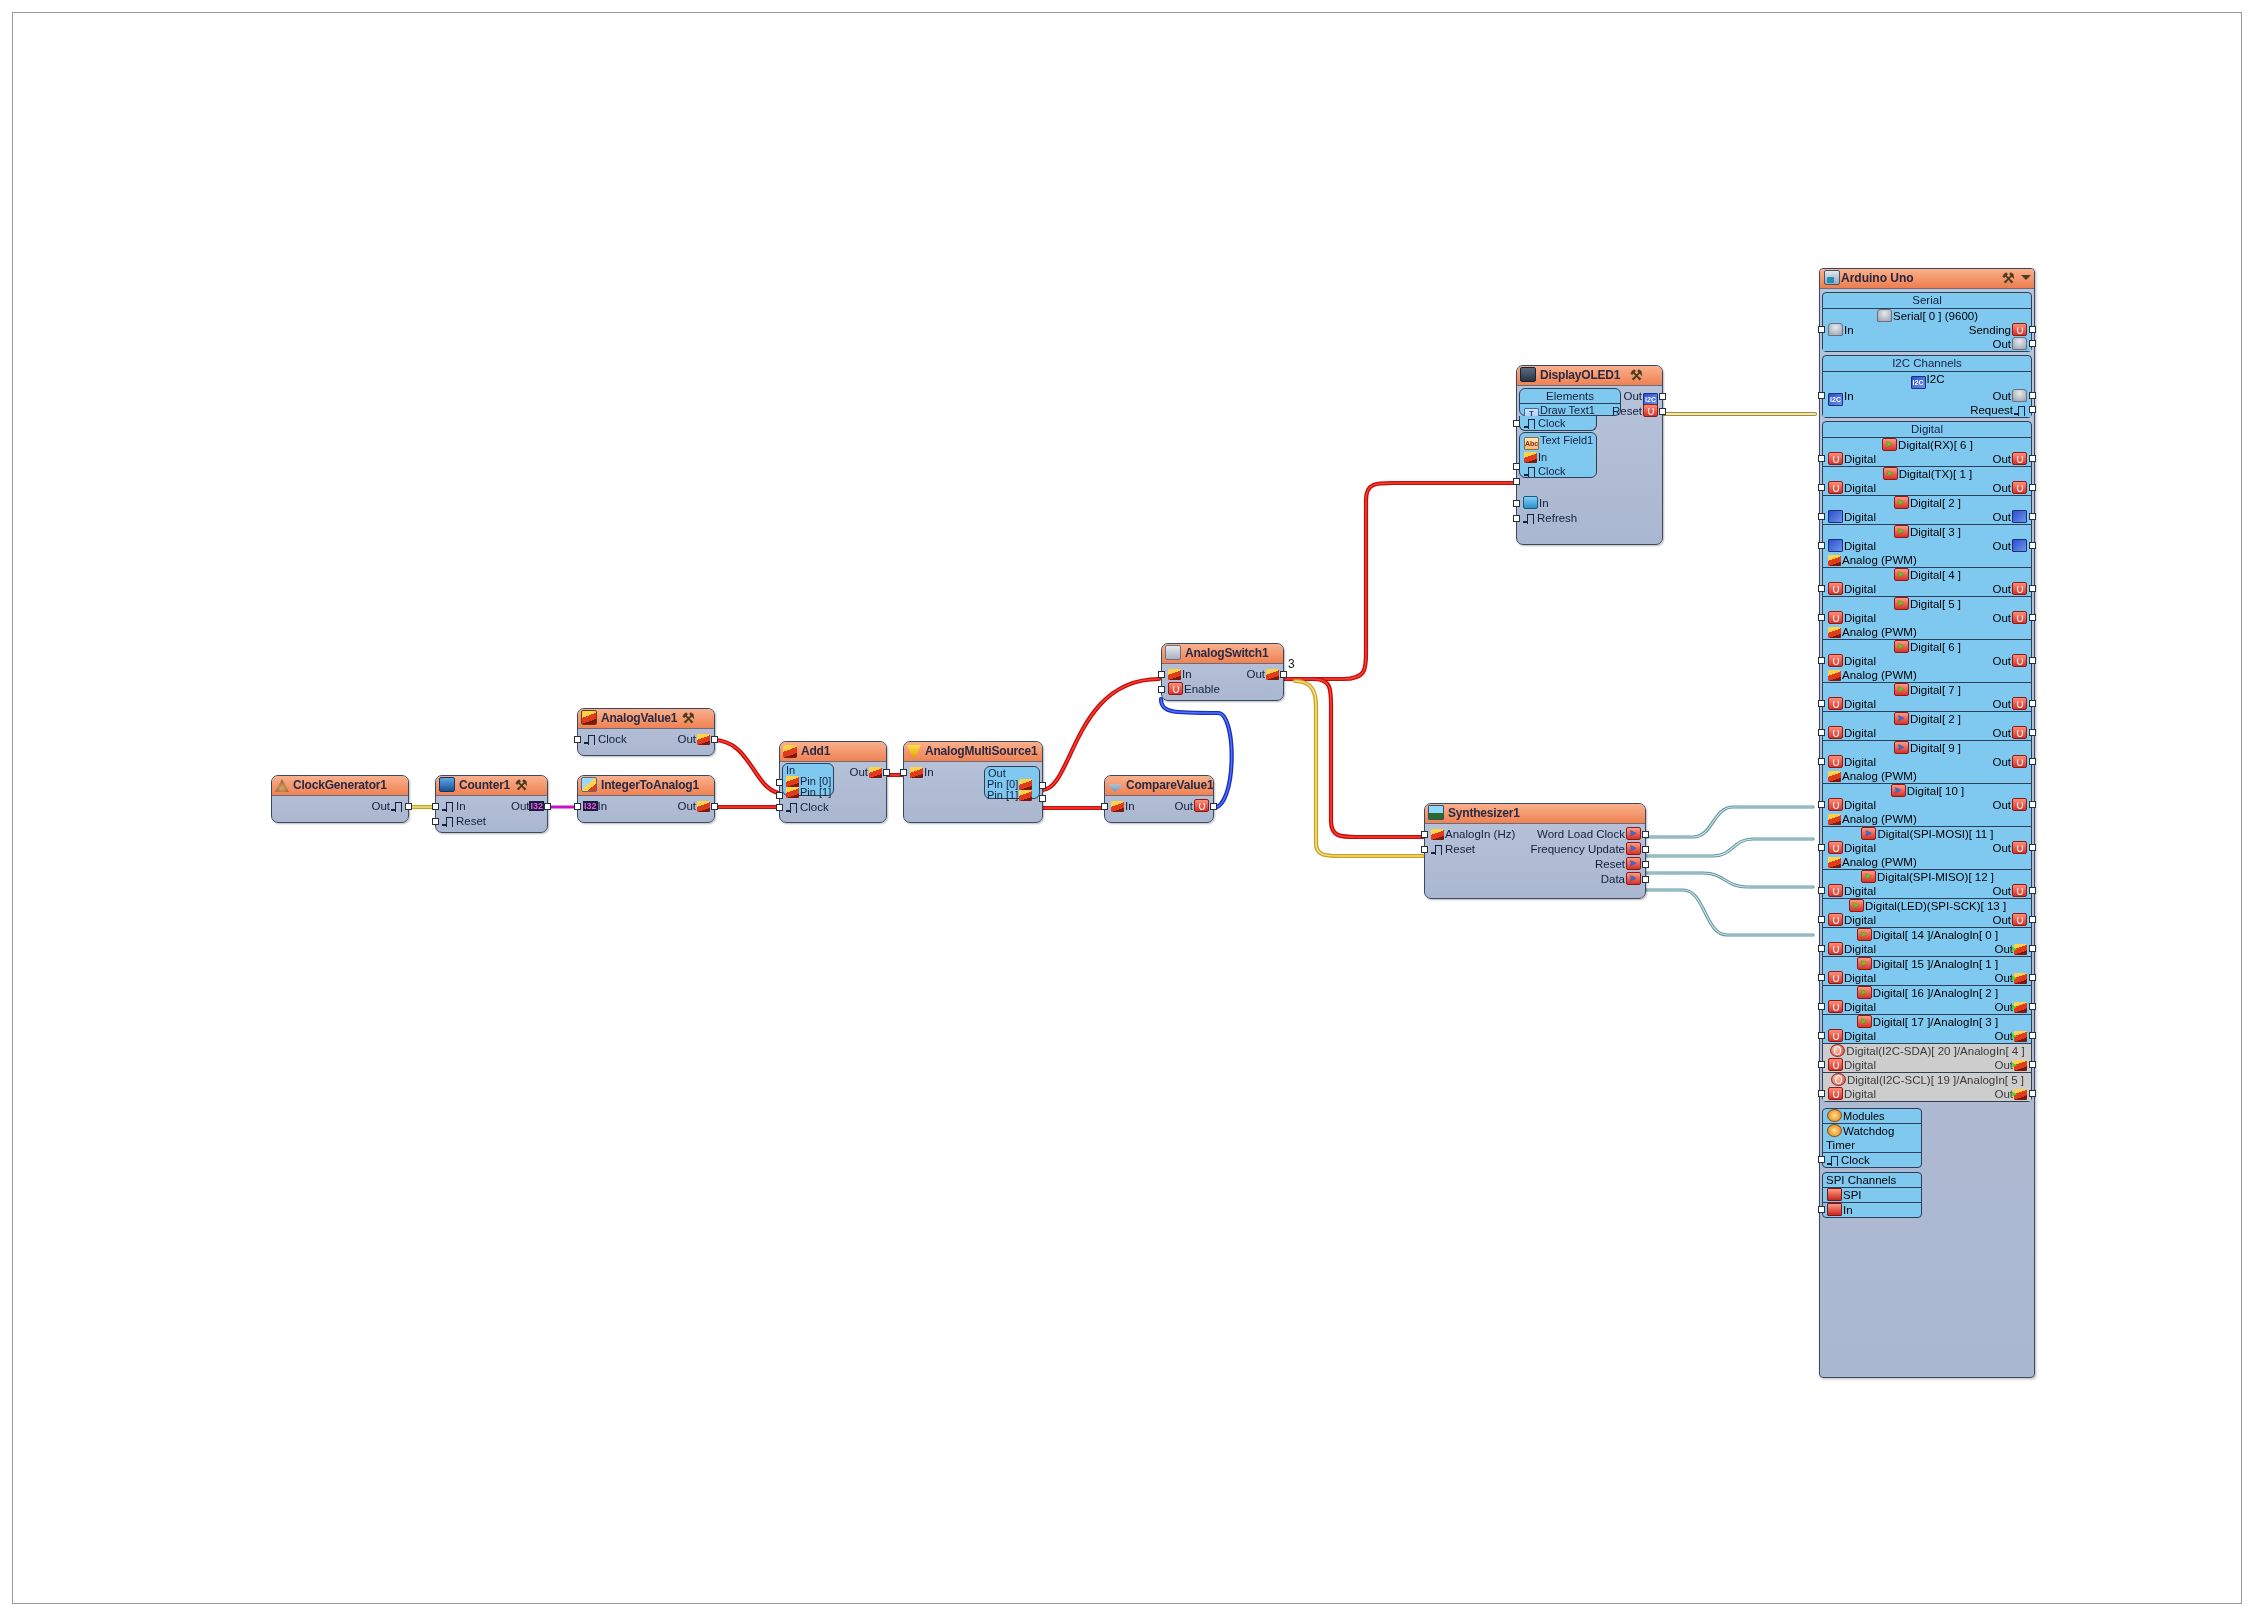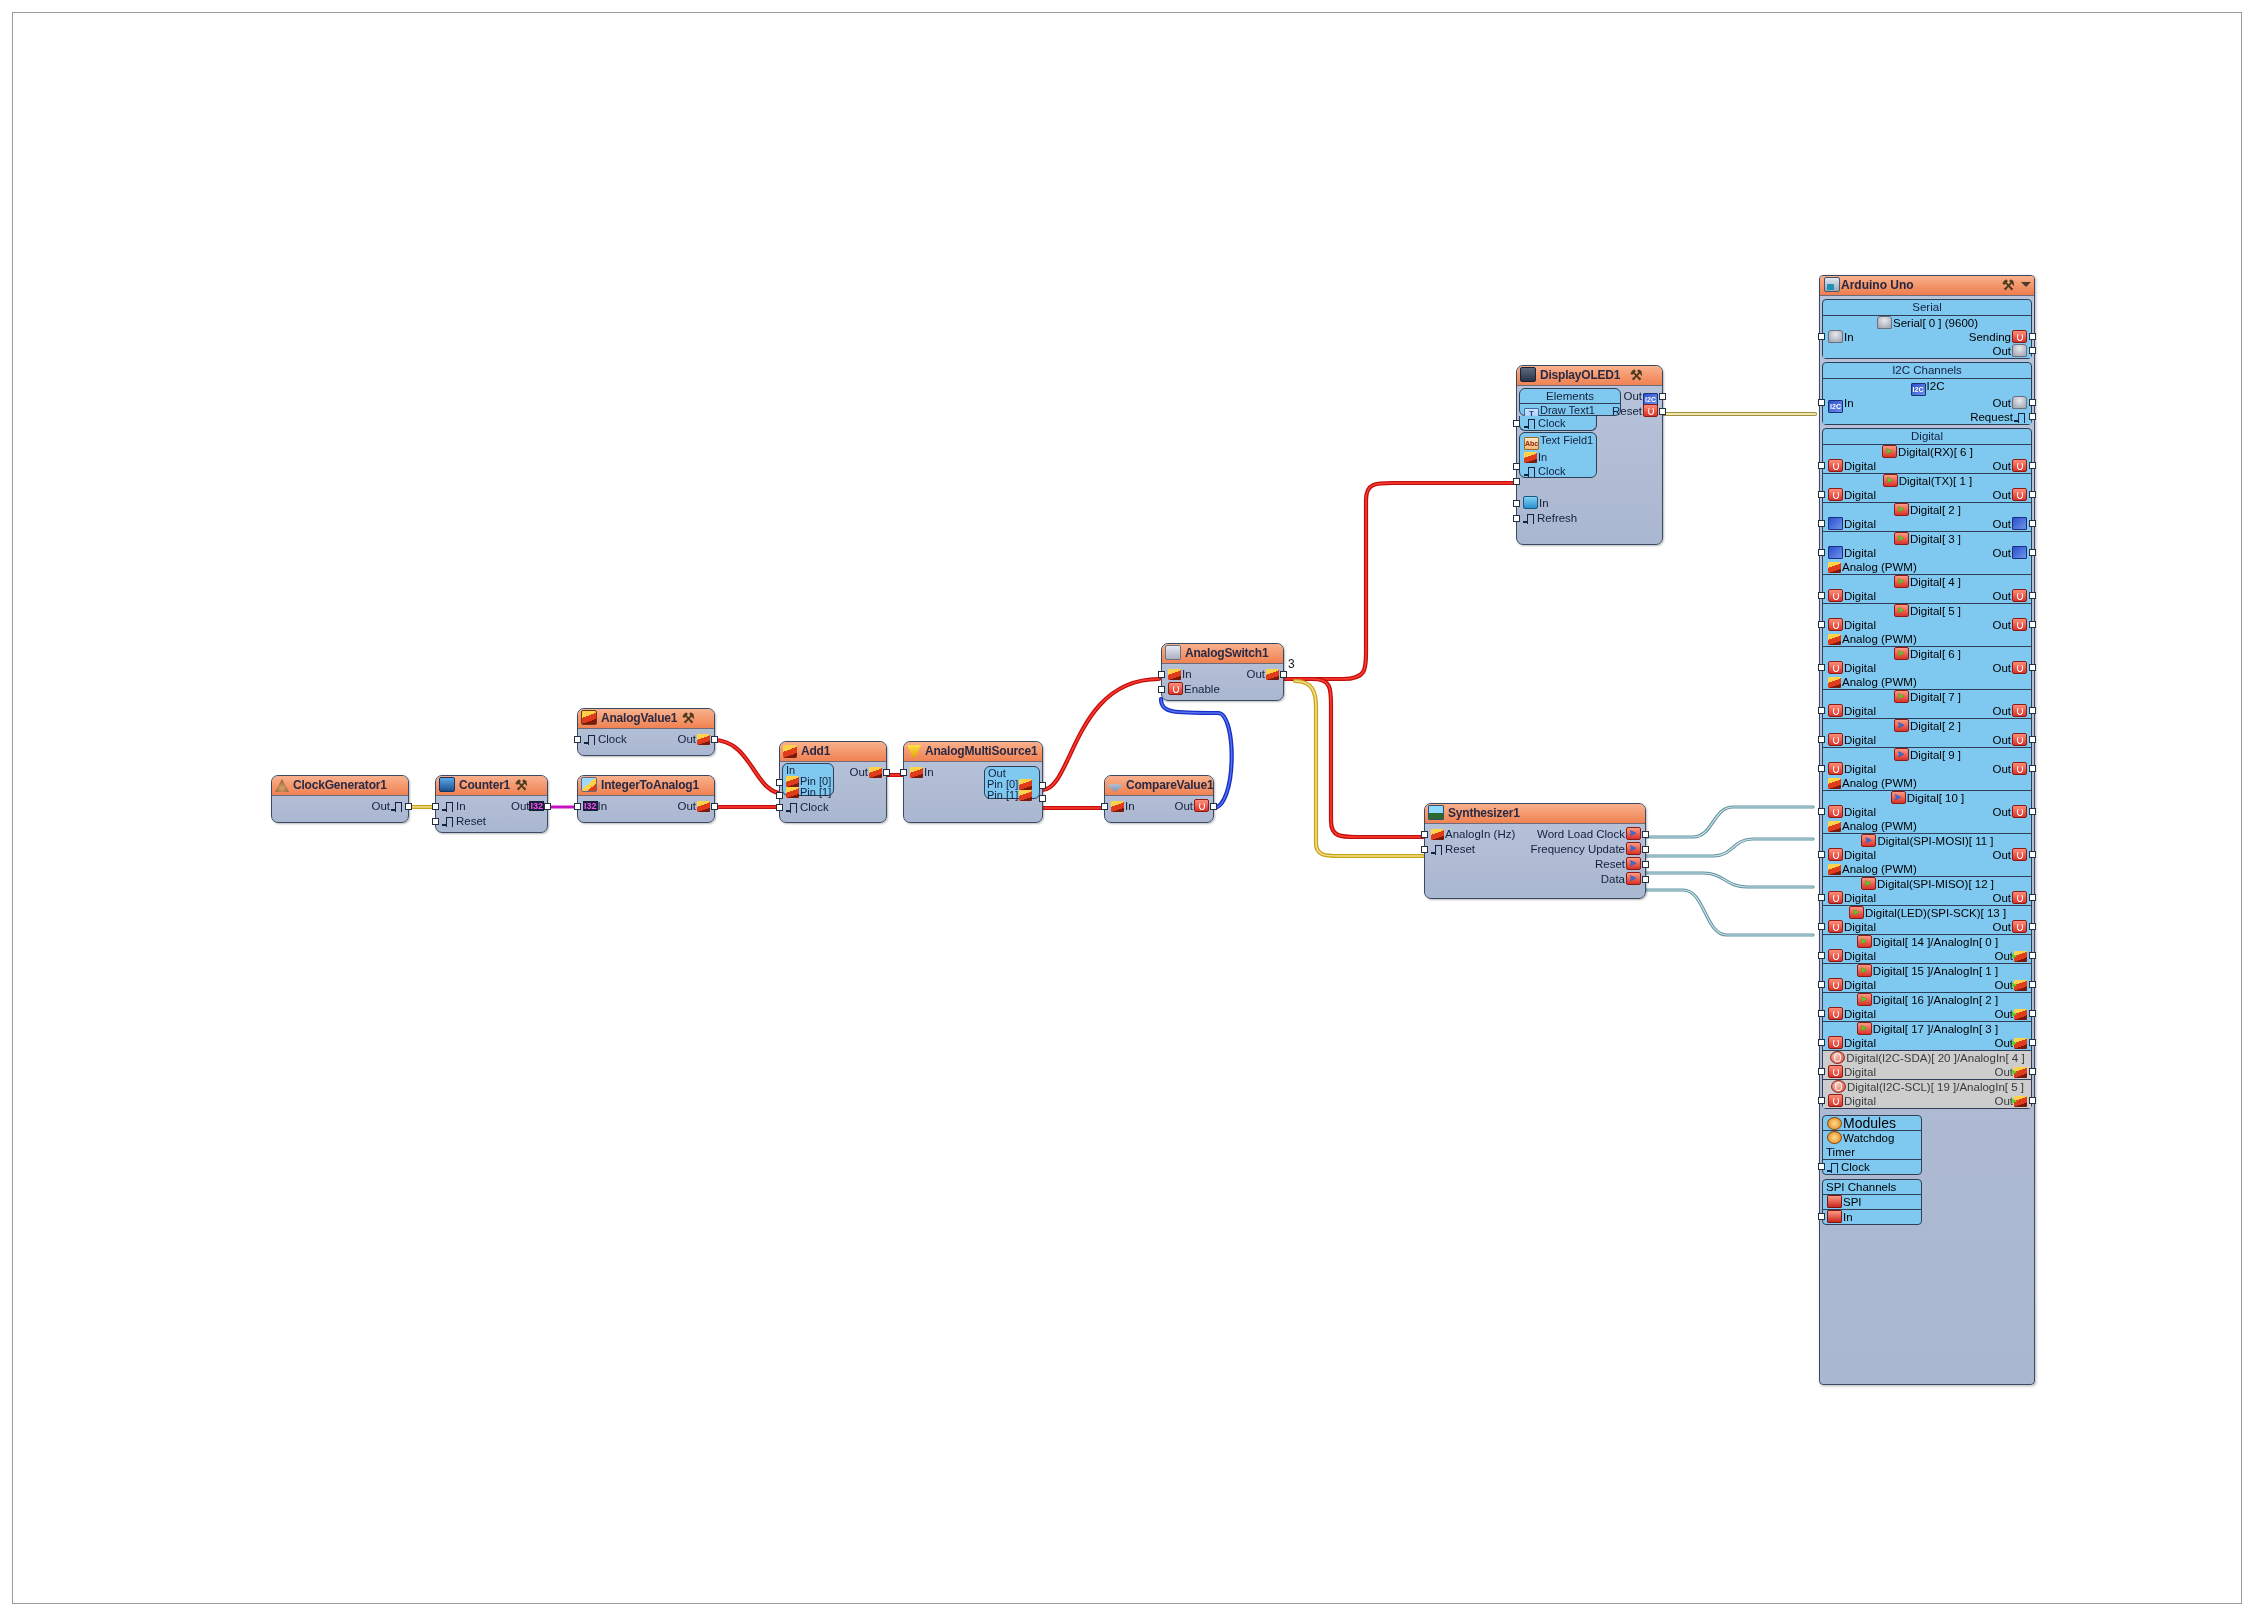--- a/index.html
+++ b/index.html
@@ -61,21 +61,21 @@
   .n-oled{background:linear-gradient(#5a6a80,#2a3446);border:1px solid #1a2230;border-radius:2px;position:relative;}
   .n-synth{background:linear-gradient(#8fd8ff 0 55%,#2a6a2a 55%);border:1px solid #33506a;border-radius:1px;}
   .n-ard{background:linear-gradient(#dfe6ee,#9aa7b8);border:1px solid #4a5666;border-radius:2px;position:relative;}
   .n-ard:after{content:"";position:absolute;left:2px;bottom:1px;width:7px;height:6px;background:#1f8fb5;border-radius:1px;}
 
   
   .grp{border:1px solid #2f3d55;border-radius:6px;background:#7fc8f0;margin:0;box-sizing:border-box;}
   .grp .ghead{text-align:center;font-size:11.5px;line-height:14px;border-bottom:1px solid #2f3d55;}
 
   
-  #arduino{position:absolute;left:1806px;top:255px;width:216px;height:1110px;border:1px solid #3b4a63;border-radius:4px;background:linear-gradient(#b8c4da,#aab7d0);box-shadow:1px 1px 3px rgba(0,0,0,.3);box-sizing:border-box;margin-top:7px;}
+  #arduino{position:absolute;left:1806px;top:255px;width:216px;height:1110px;border:1px solid #3b4a63;border-radius:4px;background:linear-gradient(#b8c4da,#aab7d0);box-shadow:1px 1px 3px rgba(0,0,0,.3);box-sizing:border-box;}
   #arduino .atitle{height:19px;line-height:19px;background:linear-gradient(#f9b08c,#ee7d4e);border-bottom:1px solid #6c6c7a;font-size:12px;font-weight:bold;color:#26263f;padding-left:4px;position:relative;border-radius:3px 3px 0 0;}
   .sect{margin:3px 2px 0 2px;border:1px solid #2f3d55;border-radius:4px;background:#7fc8f0;box-sizing:border-box;}
   .sect .shead{text-align:center;font-size:11.5px;line-height:15px;color:#122040;border-bottom:1px solid #2f3d55;}
   .pinblk{border-bottom:1px solid #2f3d55;background:#7fc8f0;position:relative;}
   .pinblk:last-child{border-bottom:none;}
   .pinblk.off{background:#cdcdcd;color:#3a3a3a;}
   .pname{text-align:center;font-size:11.5px;line-height:14px;white-space:nowrap;}
   .pline{position:relative;height:14px;line-height:14px;font-size:11.5px;}
   .pline .lf{position:absolute;left:4px;}
   .pline .rt{position:absolute;right:3px;}
@@ -597,21 +597,21 @@
               <span class="lf"><span class="ic ic-digital"></span><span>Digital</span></span>
               <span class="rt"><span>Out</span><span class="ic ic-pwm"></span></span>
               <span class="port lft" style="top:3px;left:-5px;"></span>
               <span class="port rgt" style="top:3px;right:-5px;"></span>
             </div>
           </div>
         </div>
   </div>
 
   <div class="sect" style="width:100px;margin-top:6px;">
-    <div style="font-size:14px;line-height:14px;padding-left:3px;"><span class="ic ic-wd"></span><span>Modules</span></div>
+    <div style="font-size:11px;line-height:14px;padding-left:3px;"><span class="ic ic-wd"></span><span>Modules</span></div>
     <div style="font-size:11.5px;line-height:14px;padding-left:3px;border-top:1px solid #2f3d55;"><span class="ic ic-wd"></span><span>Watchdog Timer</span></div>
     <div style="font-size:11.5px;line-height:14px;padding-left:3px;position:relative;border-top:1px solid #2f3d55;"><span class="ic ic-clock"></span><span>Clock</span>
       <span class="port lft" style="top:3px;left:-5px;"></span>
     </div>
   </div>
 
   <div class="sect" style="width:100px;margin-top:4px;">
     <div style="font-size:11.5px;line-height:14px;padding-left:3px;">SPI Channels</div>
     <div style="font-size:11.5px;line-height:14px;padding-left:3px;border-top:1px solid #2f3d55;"><span class="ic ic-spi"></span><span>SPI</span></div>
     <div style="font-size:11.5px;line-height:14px;padding-left:3px;position:relative;border-top:1px solid #2f3d55;"><span class="ic ic-spi"></span><span>In</span>

